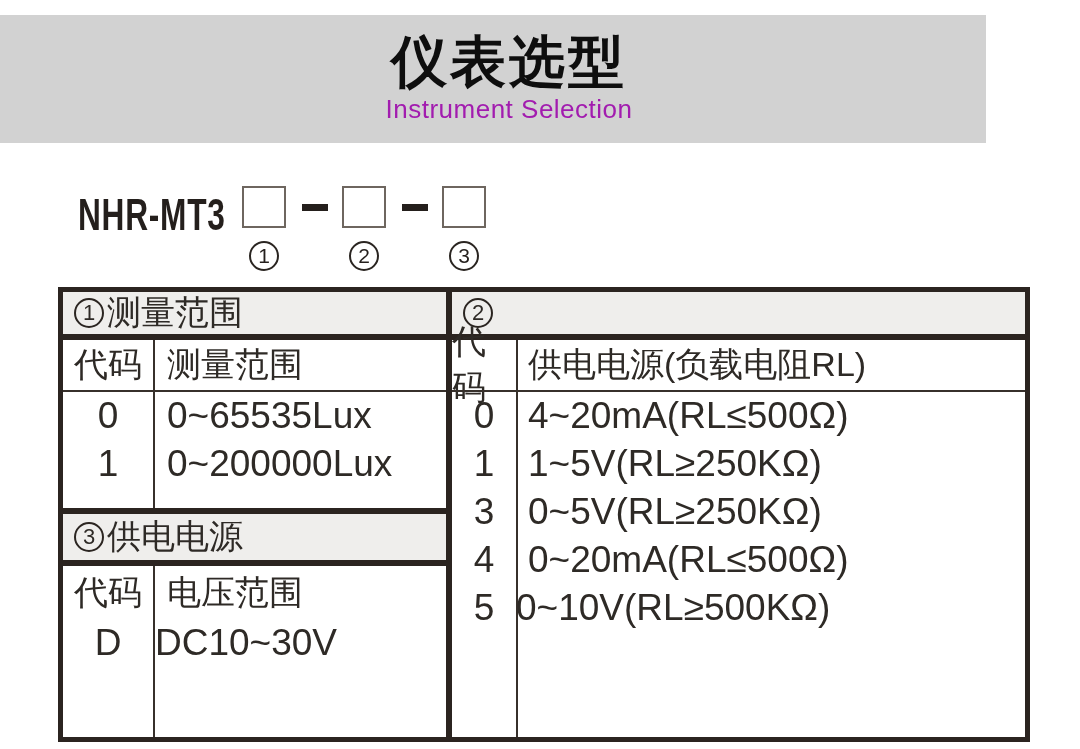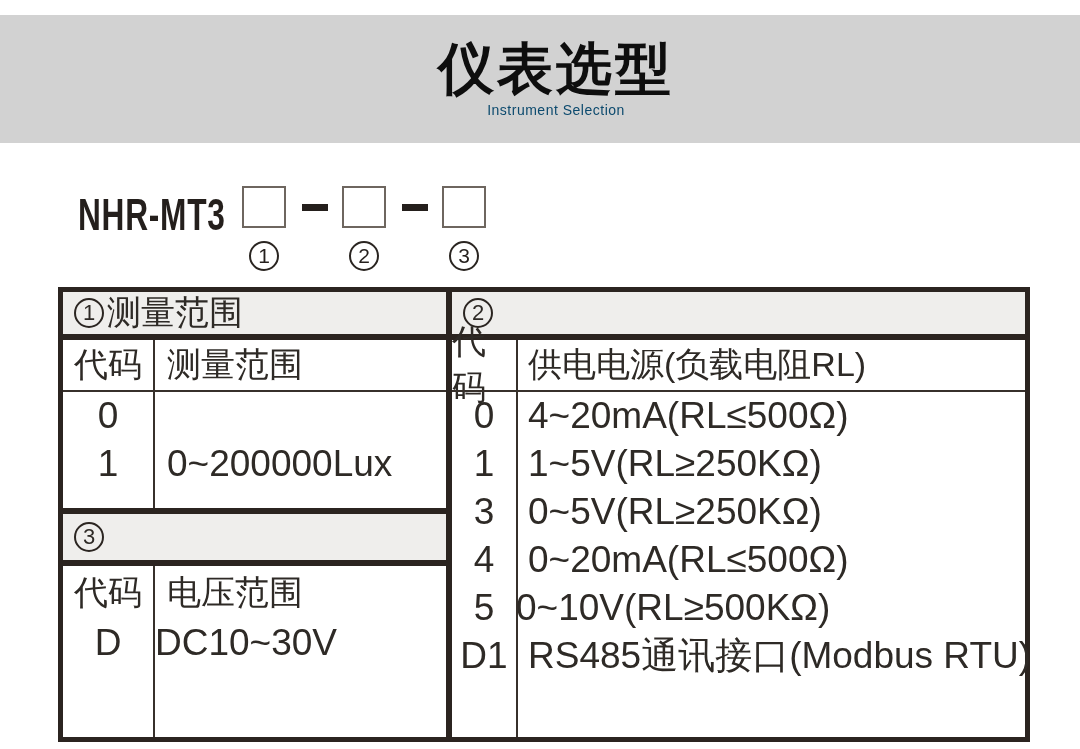--- a/index.html
+++ b/index.html
@@ -5,29 +5,29 @@
   * { margin:0; padding:0; box-sizing:border-box; }
   html,body { background:#ffffff; }
   body {
     width:1080px; height:749px; position:relative; overflow:hidden;
     font-family:"Liberation Sans","DejaVu Sans",sans-serif;
     color:#2e2a26;
   }
 
   
   .banner {
-    position:absolute; left:0; top:15px; width:1080px; height:128px;
+    position:absolute; left:0; top:15px; width:986px; height:128px;
     background:#d2d2d2;
     display:flex; flex-direction:column; align-items:center; justify-content:center;padding-left:32px;
   }
   .banner-title {
     font-size:56px; font-weight:bold; color:#0e0e0e; letter-spacing:3px; line-height:1.05;
   }
   .banner-subtitle {
-    font-size:14px; color:#0c4a6e; margin-top:3px; letter-spacing:0.5px;
+    font-size:26px; color:#a21caf; margin-top:3px; letter-spacing:0.5px;
   }
 
   
   .model-code {
     position:absolute; left:78px; top:190px;
     font-size:44px; font-weight:bold; color:#241f1c; letter-spacing:1px;
     transform:scaleX(0.72); transform-origin:left top; white-space:nowrap;
   }
   .model-box {
     position:absolute; top:186px; width:44px; height:42px;
@@ -112,29 +112,31 @@
 
     <div class="row50" style="top:48px;">
       <div class="cell-code" style="left:0; width:90px;">代码</div>
       <div class="cell-desc" style="left:104px;">测量范围</div>
     </div>
     <div class="abs hline-thin" style="left:0; top:98px; width:383px;"></div>
     <div class="abs vline-thin" style="left:90px; top:48px; height:168px;"></div>
 
     <div class="row48 data-font" style="top:100px;">
       <div class="cell-code" style="left:0; width:90px;">0</div>
+      <div class="cell-desc" style="left:104px;">0~65535Lux</div>
     </div>
     <div class="row48 data-font" style="top:148px;">
       <div class="cell-code" style="left:0; width:90px;">1</div>
       <div class="cell-desc" style="left:104px;">0~200000Lux</div>
     </div>
 
     <div class="abs hline-thick" style="left:0; top:216px; width:383px;"></div>
     <div class="abs band" style="left:0; top:222px; width:383px; height:46px;">
       <span class="band-circle">3</span>
+      <span class="band-label">供电电源</span>
     </div>
     <div class="abs hline-thick" style="left:0; top:268px; width:383px;"></div>
     <div class="abs vline-thin" style="left:90px; top:274px; height:171px;"></div>
 
     <div class="row50" style="top:276px;">
       <div class="cell-code" style="left:0; width:90px;">代码</div>
       <div class="cell-desc" style="left:104px;text-align:center;">电压范围</div>
     </div>
     <div class="row50 data-font" style="top:326px;">
       <div class="cell-code" style="left:0; width:90px;">D</div>
@@ -169,19 +171,15 @@
       <div class="cell-desc" style="left:76px;">0~5V(RL≥250KΩ)</div>
     </div>
     <div class="row48 data-font" style="top:244px;">
       <div class="cell-code" style="left:0; width:64px;">4</div>
       <div class="cell-desc" style="left:76px;">0~20mA(RL≤500Ω)</div>
     </div>
     <div class="row48 data-font" style="top:292px;">
       <div class="cell-code" style="left:0; width:64px;">5</div>
       <div class="cell-desc" style="left:64px;">0~10V(RL≥500KΩ)</div>
     </div>
-    <div class="row48 data-font" style="top:340px;">
-      <div class="cell-code" style="left:0; width:64px;">D1</div>
-      <div class="cell-desc" style="left:76px;">RS485通讯接口(Modbus RTU)</div>
-    </div>
   </div>
 
 </div>
 
 </body></html>

